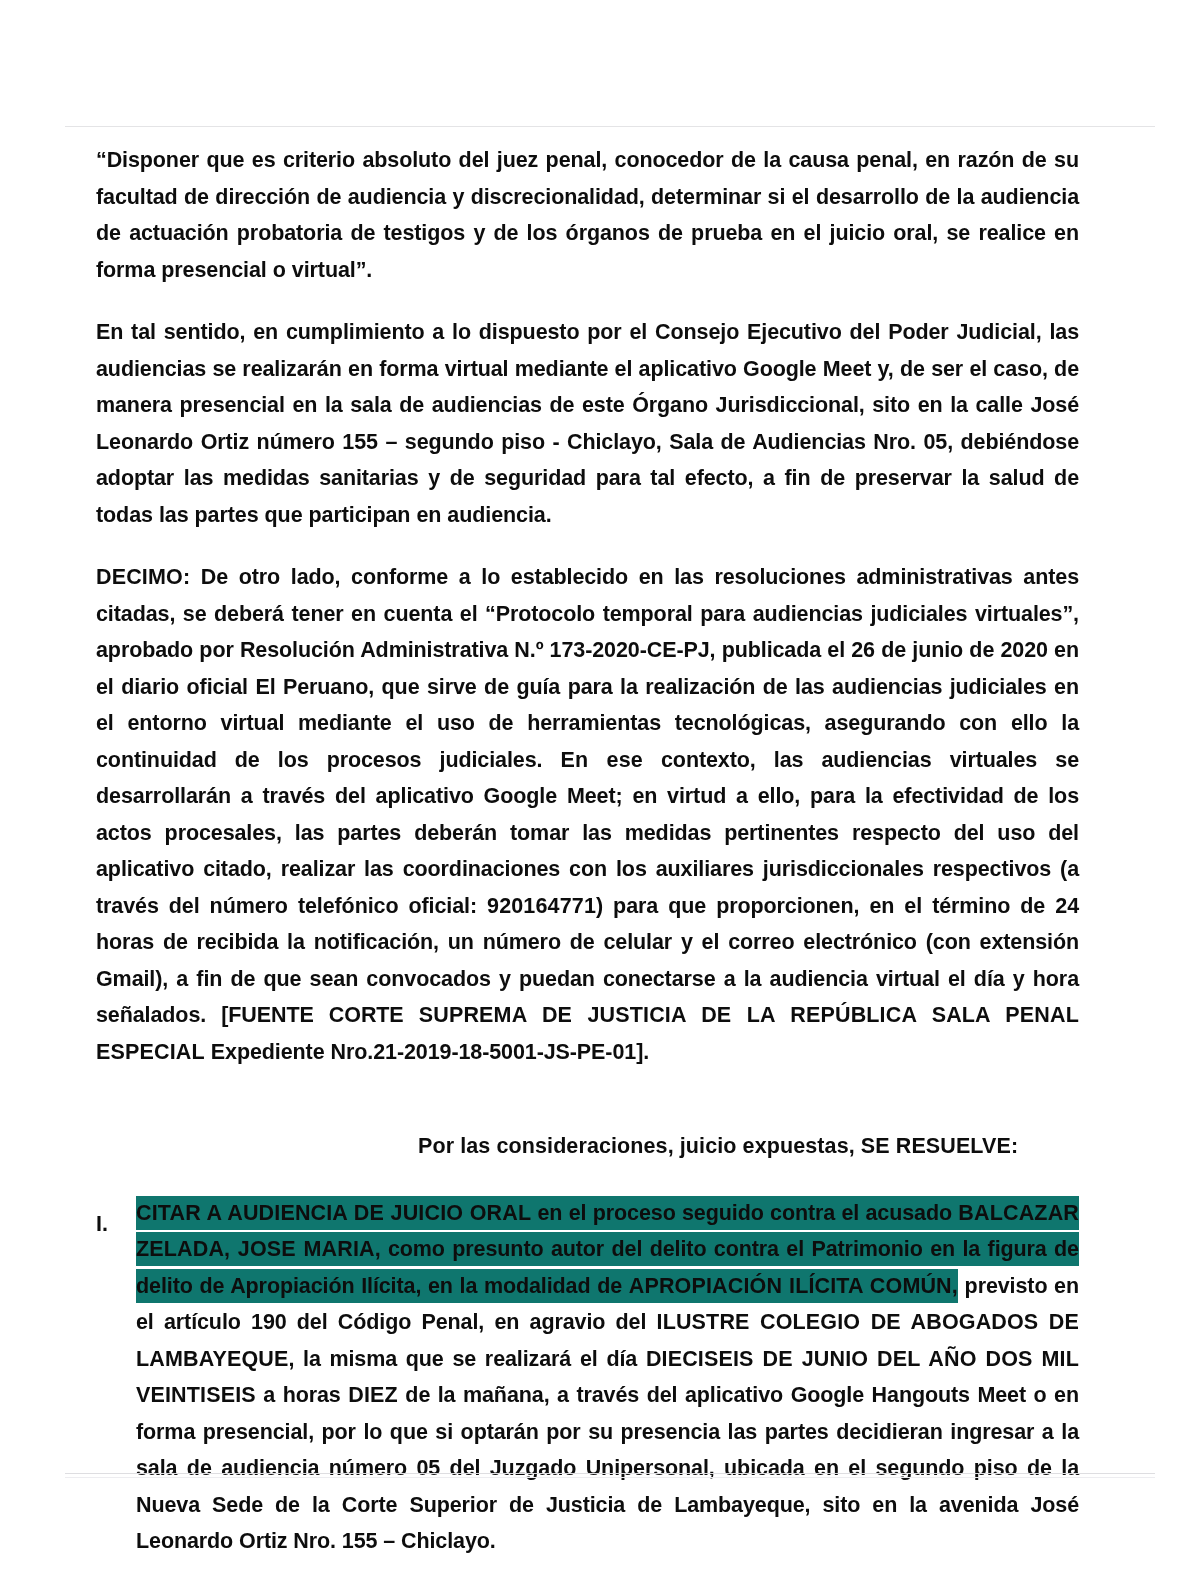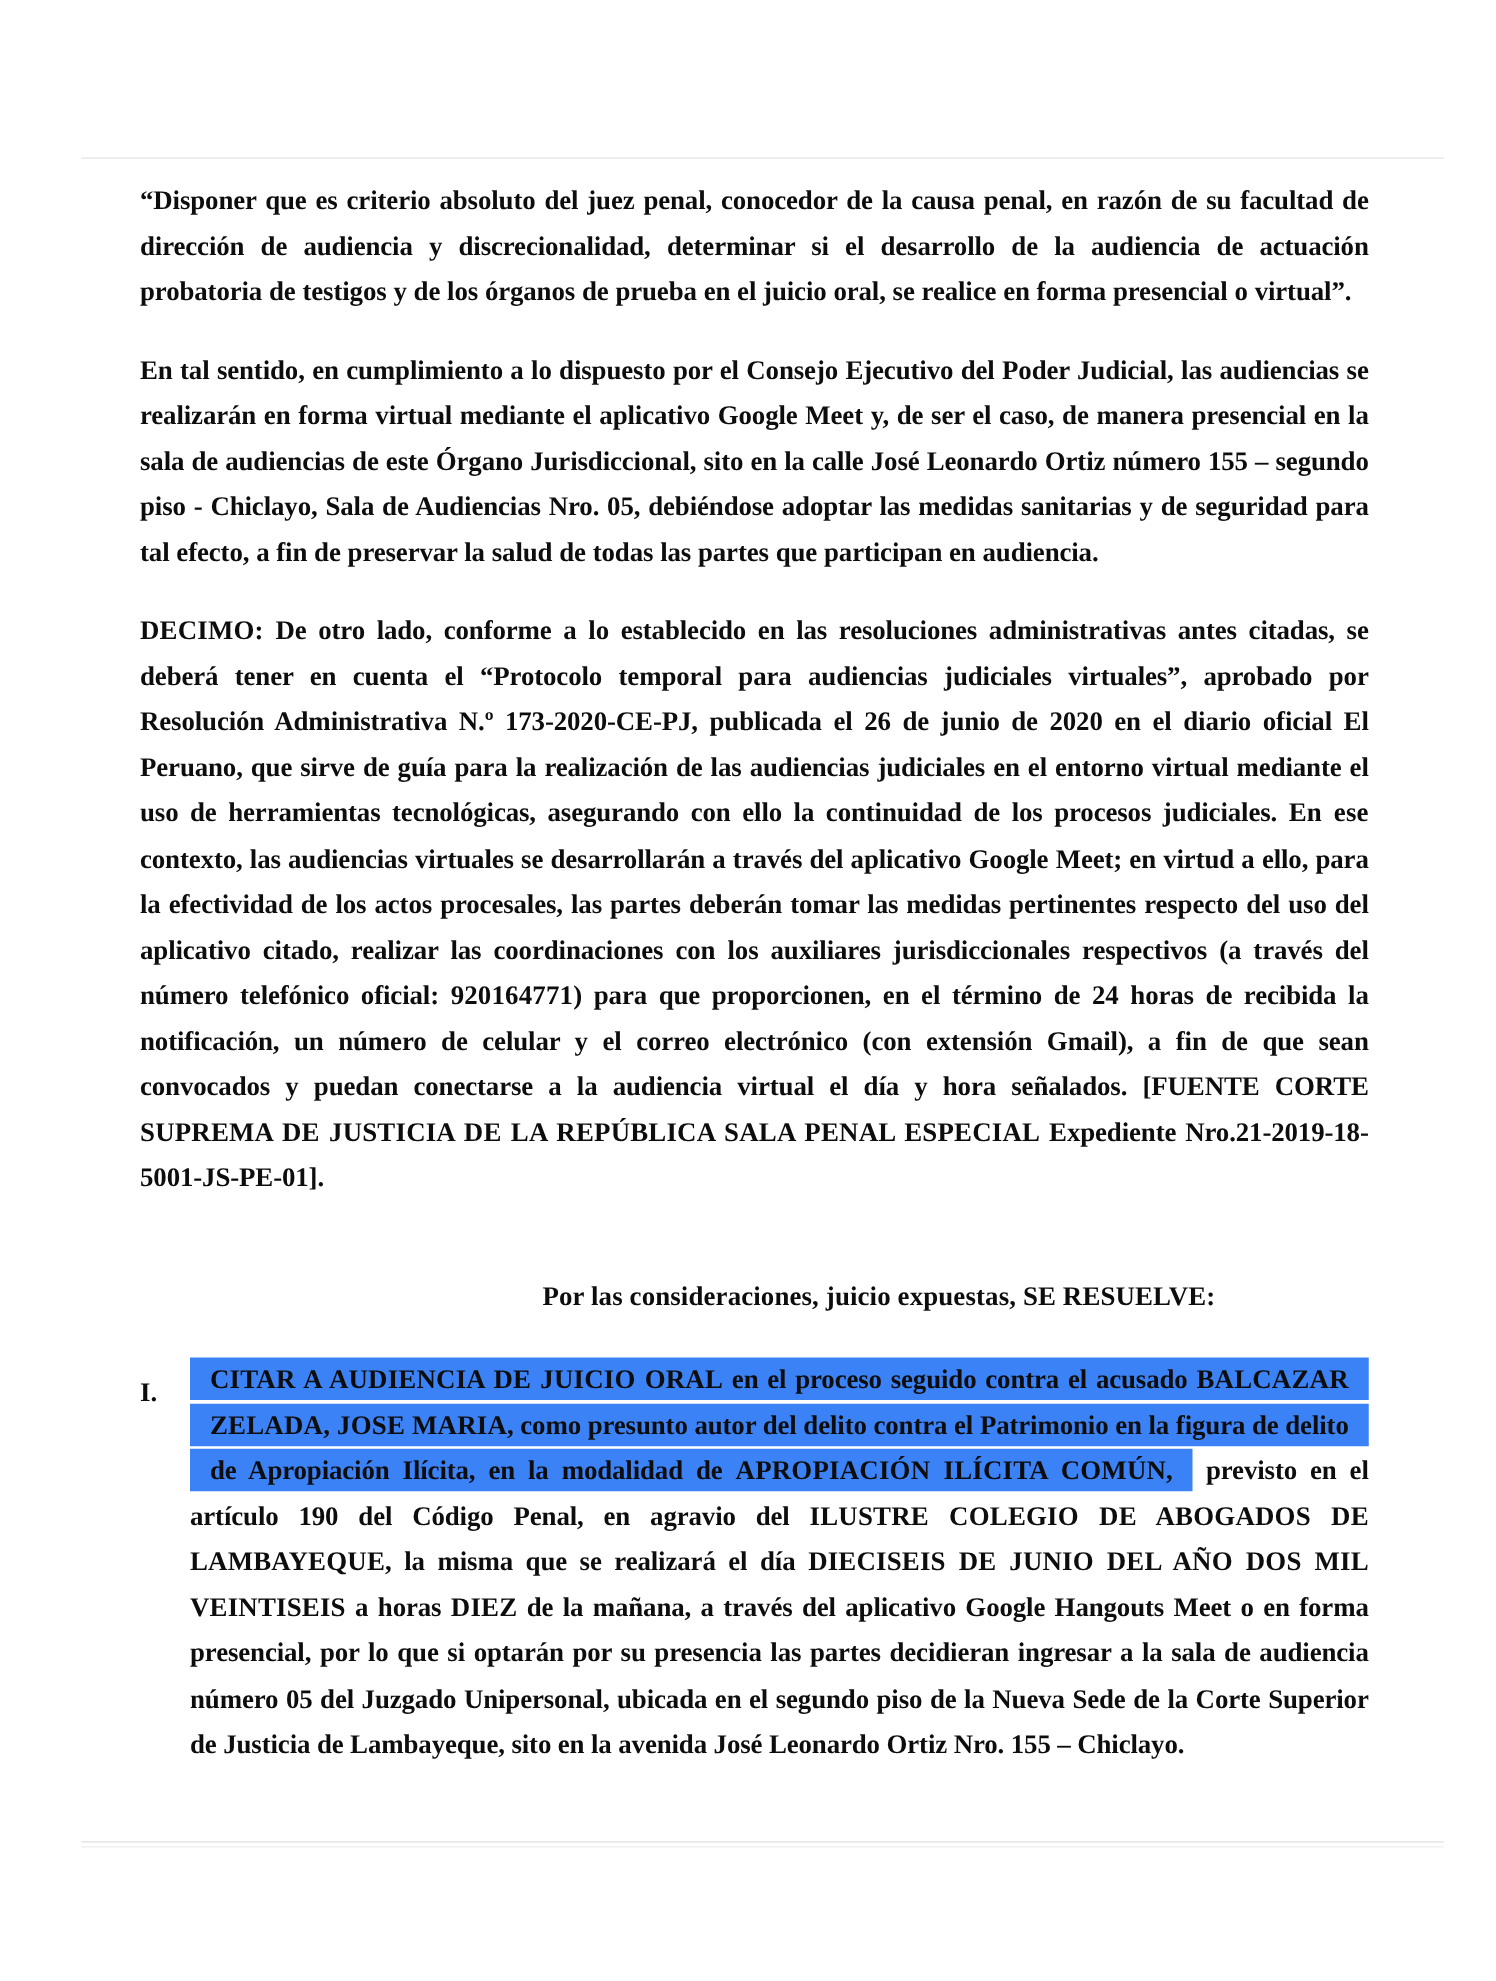--- a/index.html
+++ b/index.html
@@ -47,24 +47,23 @@
     position: absolute;
     left: 65px;
     top: 1477px;
     width: 1090px;
     height: 1px;
     background: #ededf0;
   }
 
   .content {
     position: absolute;
-    left: 112px;
+    left: 96px;
     top: 142px;
     width: 983px;
-    font-family: Liberation Serif, serif;
   }
 
   p.para {
     margin: 0 0 26px 0;
     text-align: justify;
     font-size: 21.5px;
     line-height: 36.5px;
     font-weight: 700;
     letter-spacing: -0.1px;
     word-spacing: 0.2px;
@@ -104,25 +103,25 @@
   }
   .item-body {
     flex: 1 1 auto;
     font-size: 21.5px;
     line-height: 36.5px;
     font-weight: 700;
     text-align: justify;
     letter-spacing: -0.1px;
   }
   .hl-wrap {
-    background: #3b82f6;
+    background: #0f766e;
     display: inline;
     box-decoration-break: clone;
     -webkit-box-decoration-break: clone;
-    padding: 5px 16px;
+    padding: 5px 0;
   }
 </style>
 </head>
 <body>
 
 <div class="page">
 
   <div class="rule-top"></div>
 
   <div class="content">

